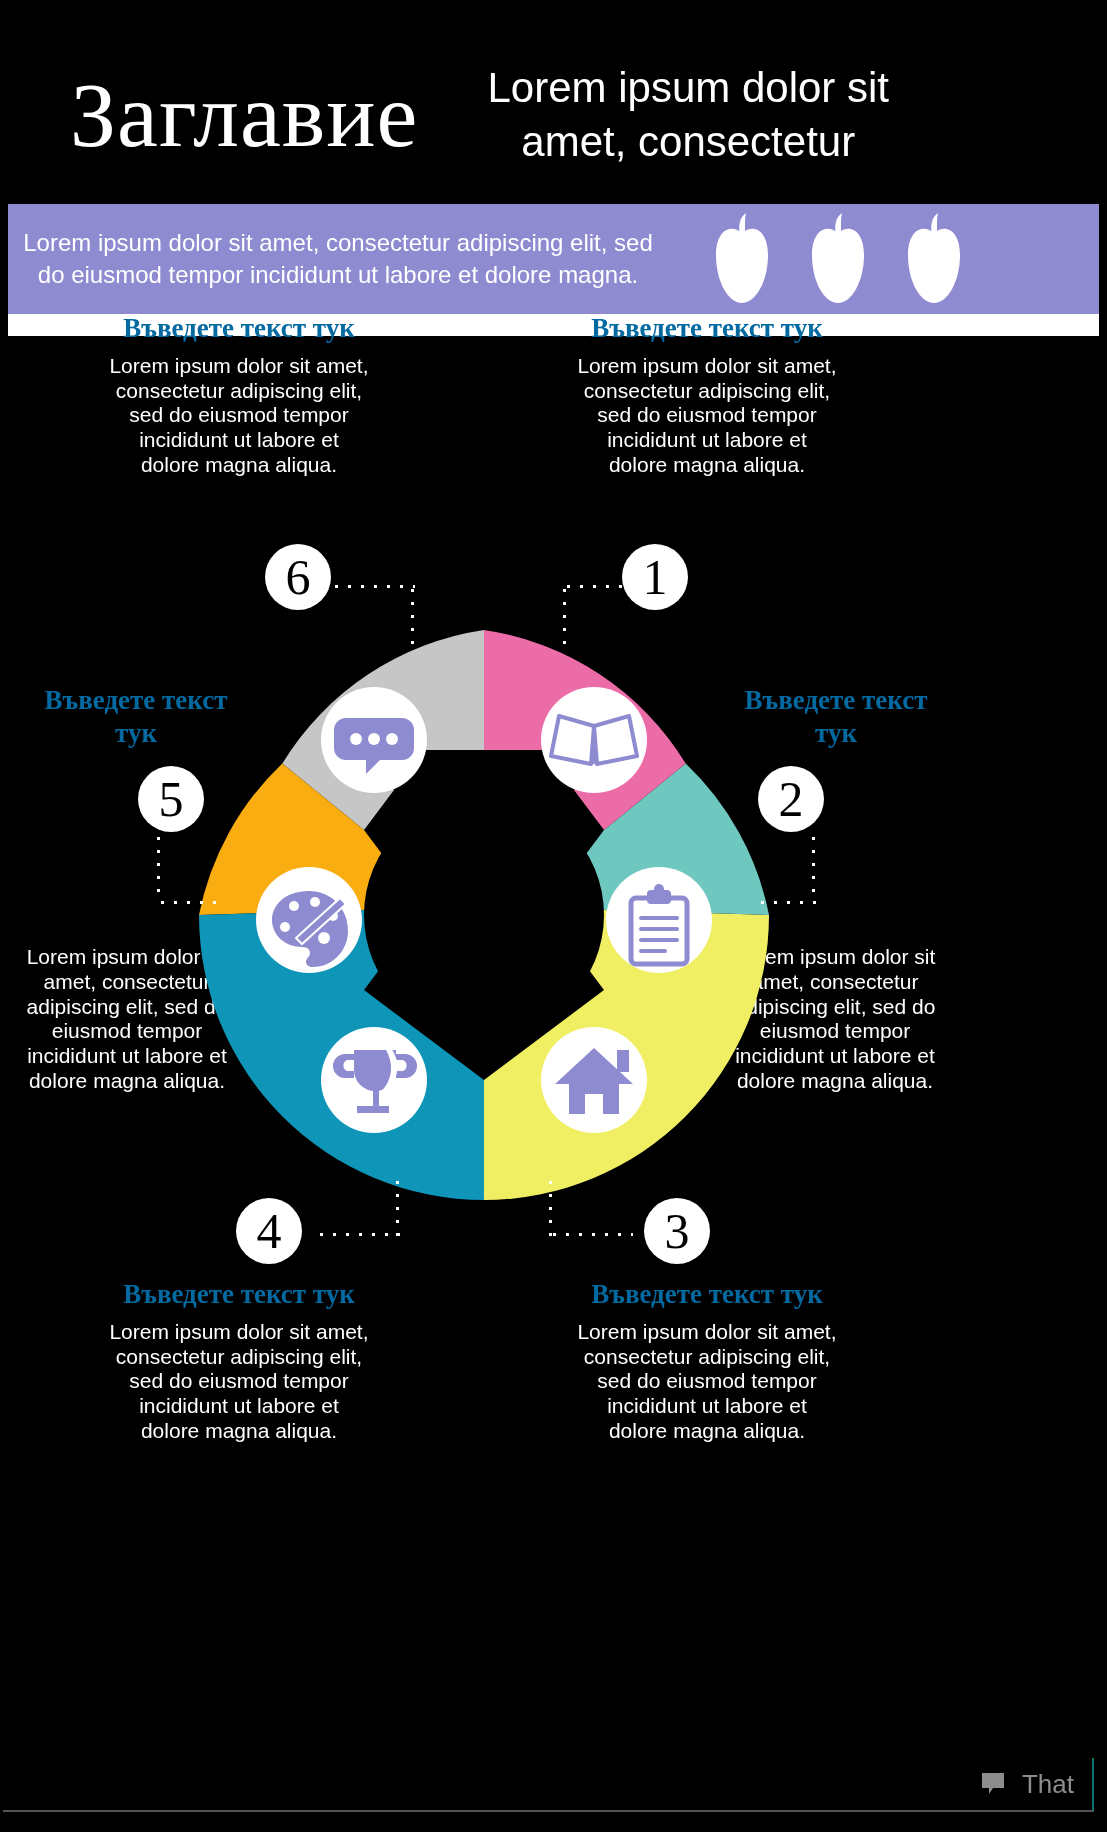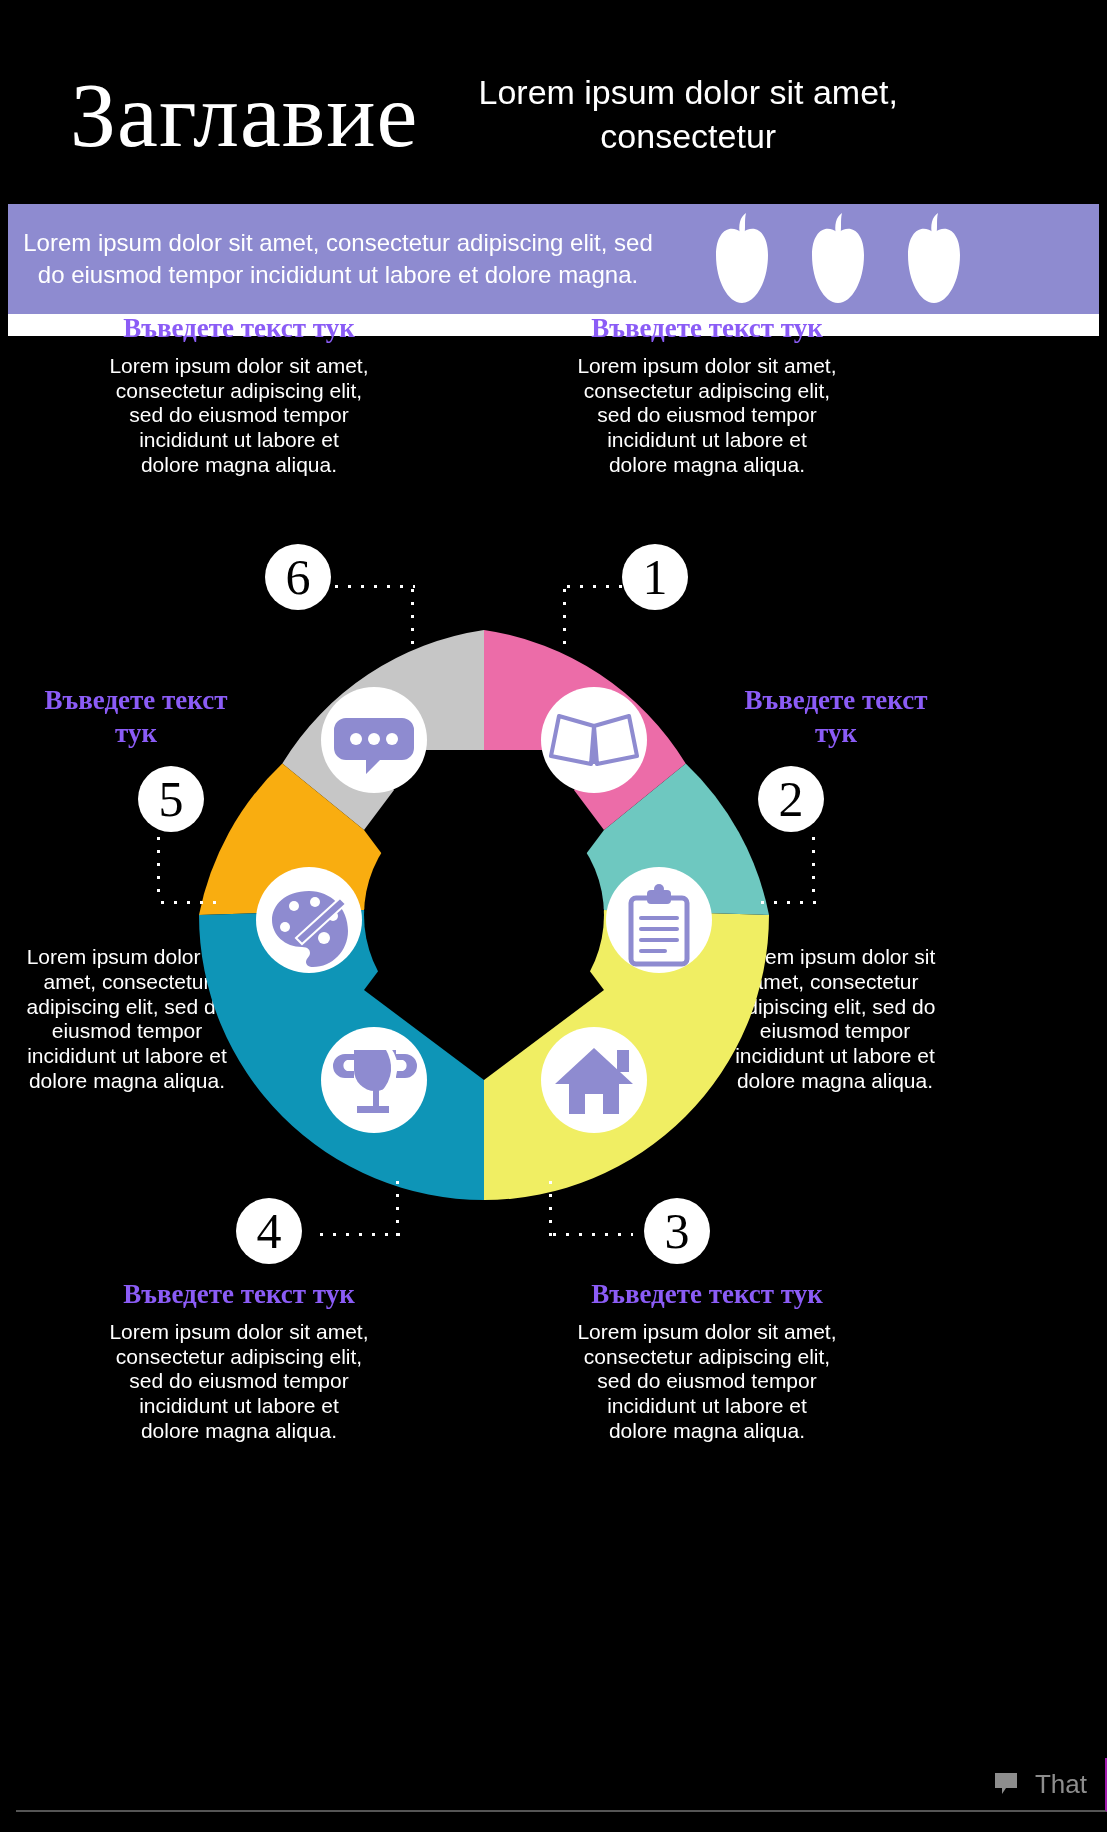--- a/index.html
+++ b/index.html
@@ -27,21 +27,21 @@
   .title {
     font-family: "Liberation Serif", serif;
     font-size: 92px; line-height: 1;
     font-weight: 400;
     margin-left: 62px;
     letter-spacing: 1px;
     white-space: nowrap;
   }
   .subtitle {
     font-family: "Liberation Sans", sans-serif;
-    font-size: 34px; line-height: 1.28;
+    font-size: 42px; line-height: 1.28;
     text-align: center;
     margin-left: 60px;
     width: 420px;
   }
   
   .band {
     position: absolute; left: 8px; top: 188px;
     width: 1091px; height: 110px;
     background: #8e8bd0;
     display: flex; align-items: center;
@@ -64,21 +64,21 @@
     background: #fff;
   }
   
   .blk { position: absolute; }
   .blk h3 {
     font-family: "Liberation Serif", serif;
     font-weight: 700;
     font-size: 27px;
     line-height: 1.22;
     text-align: center;
-    color: #8b5cf6;
+    color: #0369a1;
   }
   .blk p {
     font-family: "Liberation Sans", sans-serif;
     font-size: 21px;
     line-height: 1.18;
     text-align: center;
     color: #fff;
     margin-top: 9px;
   }
   .blk.side h3 { font-size: 27px; }
@@ -141,24 +141,24 @@
   #c5v { left: 156px; top: 816px; height: 70px; }
   #c2h { left: 756px; top: 884px; width: 60px; }
   #c2v { left: 811px; top: 816px; height: 70px; }
   #c4h { left: 315px; top: 1216px; width: 85px; }
   #c4v { left: 395px; top: 1160px; height: 60px; }
   #c3h { left: 548px; top: 1216px; width: 85px; }
   #c3v { left: 548px; top: 1160px; height: 60px; }
 
   
   .footer {
-    position: absolute; left: 16px; top: 1742px;
+    position: absolute; left: 3px; top: 1742px;
     width: 1091px; height: 54px;
     border-bottom: 2px solid #555;
-    border-right: 2px solid #a21caf;
+    border-right: 2px solid #0f766e;
     display: flex; align-items: center; justify-content: flex-end;
     gap: 16px; padding-right: 18px;
   }
   .f-bubble { width: 26px; height: 26px; }
   .f-text { color: #8d8d8d; font-size: 26px; }
 </style>
 </head>
 <body>
 
 <div class="poster">

